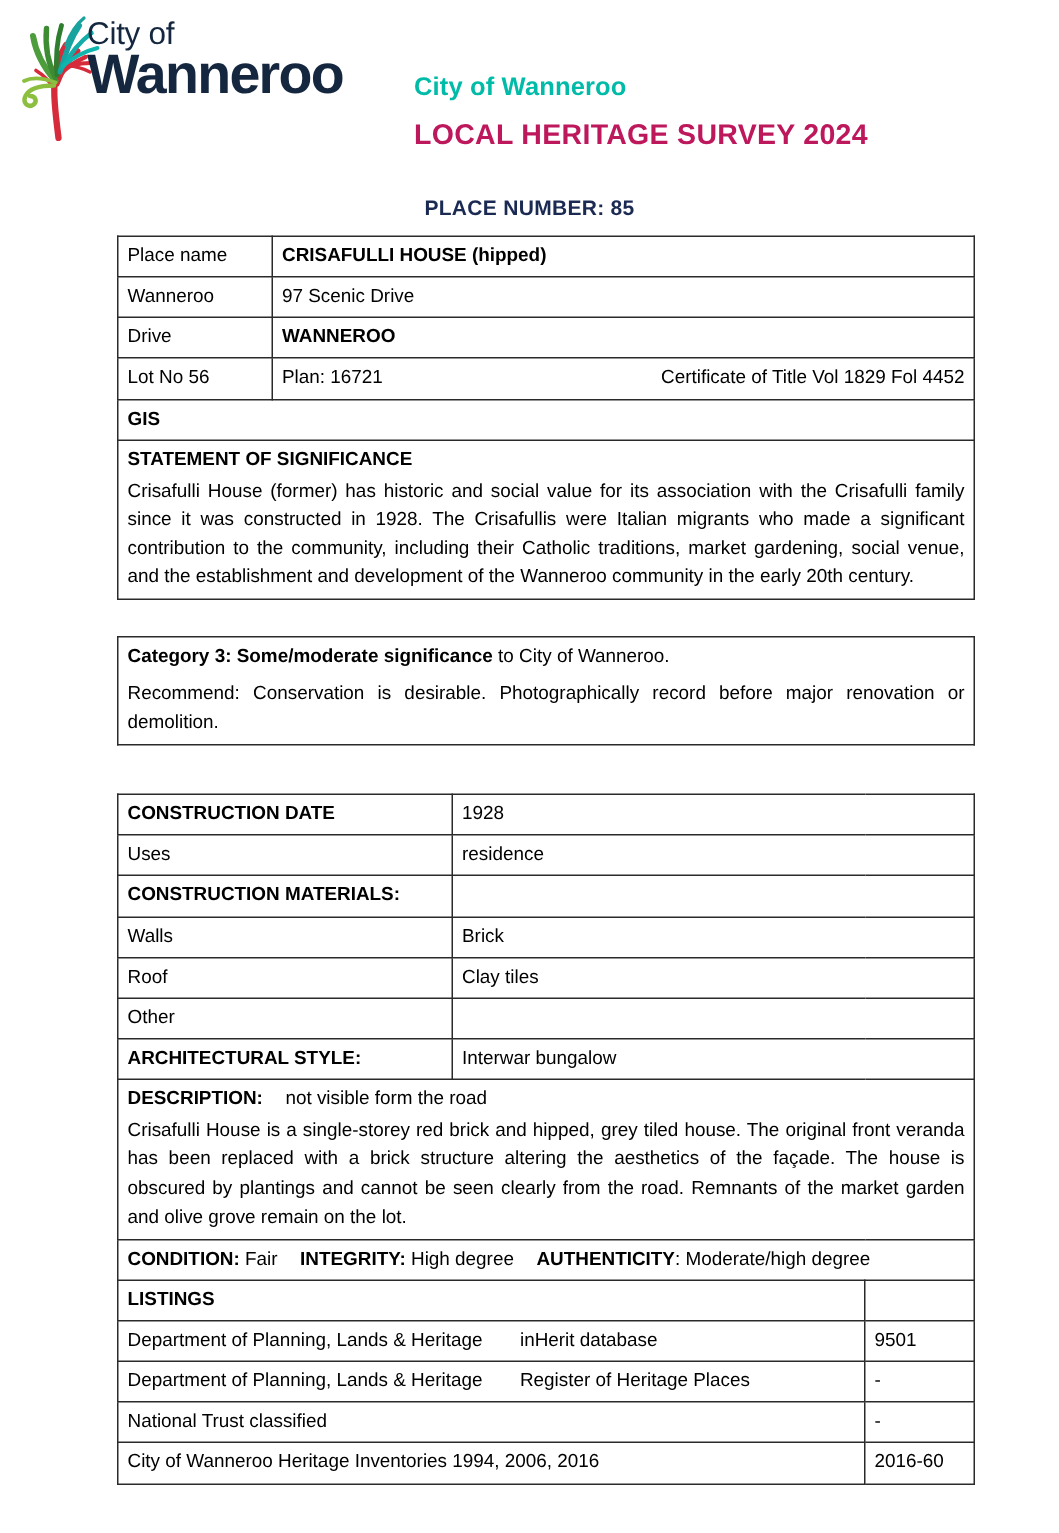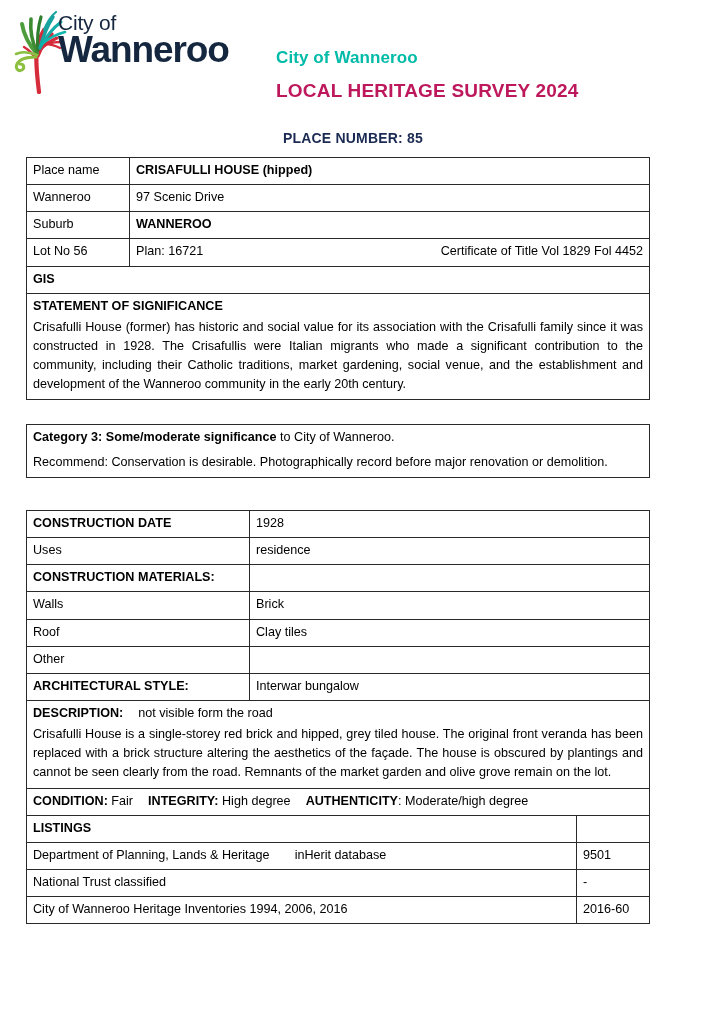--- a/index.html
+++ b/index.html
@@ -82,21 +82,21 @@
     font-size: 14px;
     font-weight: 700;
     color: #1b2a52;
     margin-top: 18px;
     margin-bottom: 11px;
     letter-spacing: 0.2px;
   }
 
   
   .doc {
-    padding: 0 56px 0 26px;
+    padding: 0 56px 0 78px;
     box-sizing: border-box;
   }
   table.t {
     width: 100%;
     border-collapse: collapse;
     table-layout: fixed;
     font-size: 12.6px;
   }
   table.t td {
     border: 1px solid #2a2a2a;
@@ -181,21 +181,21 @@
     <tbody>
       <tr>
         <td>Place name</td>
         <td class="b">CRISAFULLI  HOUSE (hipped)</td>
       </tr>
       <tr>
         <td>Wanneroo</td>
         <td>97 Scenic Drive</td>
       </tr>
       <tr>
-        <td>Suburb</td>
+        <td>Drive</td>
         <td class="b">WANNEROO</td>
       </tr>
       <tr>
         <td>Lot No 56</td>
         <td>
           <span class="cot">Certificate of Title   Vol 1829  Fol 4452</span>
           <span>Plan: 16721</span>
         </td>
       </tr>
       <tr>
@@ -297,20 +297,28 @@
       <tr>
         <td colspan="2">
           <span>Department of Planning, Lands &amp; Heritage</span>
           <span class="inline-sp"></span>
           <span>inHerit database</span>
         </td>
         <td>9501</td>
       </tr>
       <tr>
         <td colspan="2">
+          <span>Department of Planning, Lands &amp; Heritage</span>
+          <span class="inline-sp"></span>
+          <span>Register of Heritage Places</span>
+        </td>
+        <td>-</td>
+      </tr>
+      <tr>
+        <td colspan="2">
           <span>National Trust classified</span>
         </td>
         <td>-</td>
       </tr>
       <tr>
         <td colspan="2">
           <span>City of Wanneroo Heritage Inventories 1994, 2006, 2016</span>
         </td>
         <td>2016-60</td>
       </tr>

